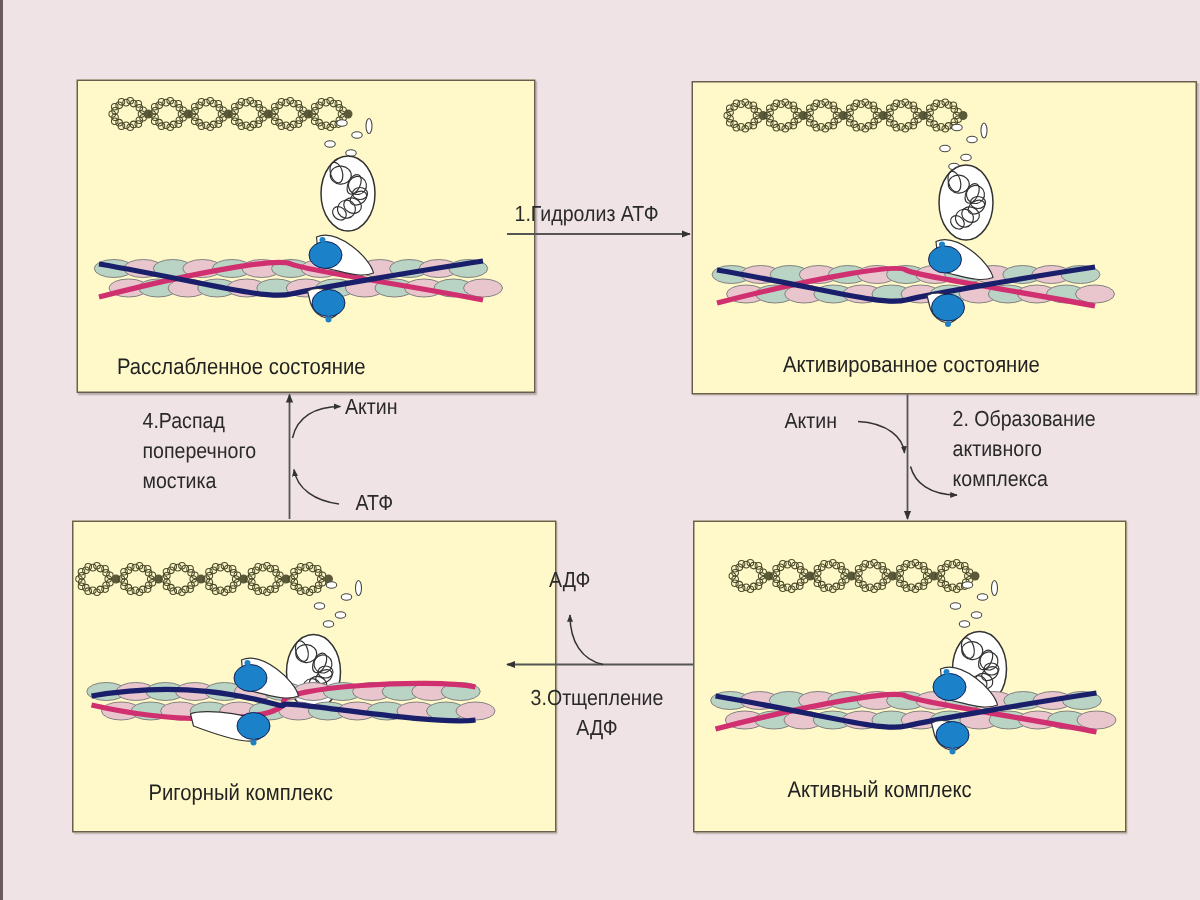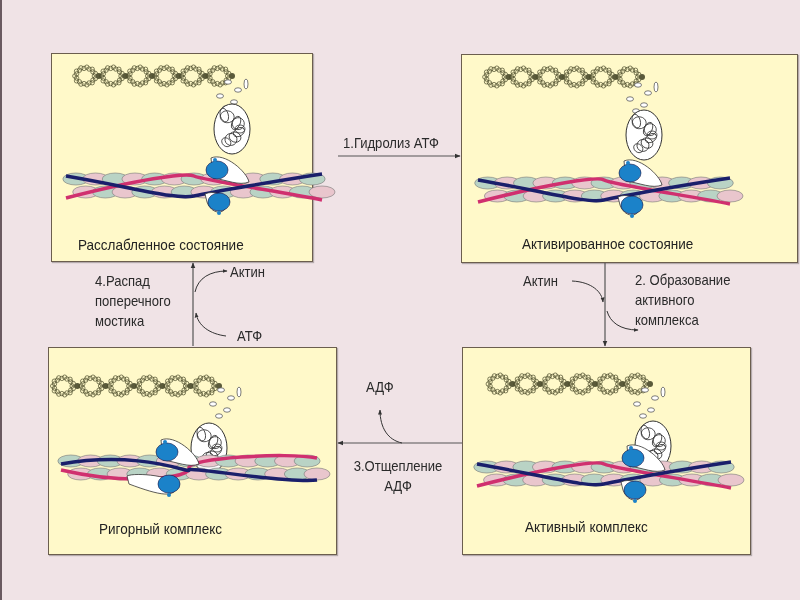--- a/index.html
+++ b/index.html
@@ -22,21 +22,21 @@
   }
   .note { position: absolute; font-size: 14.5px; color: #2a2a2a; line-height: 20px; white-space: nowrap; transform: scaleX(0.9); transform-origin: left top; }
   .note.center { text-align: center; transform-origin: center top; }
   svg.overlay { position: absolute; left: 0; top: 0; pointer-events: none; }
 </style>
 </head>
 <body>
 
 <div class="left-edge"></div>
 
-<div class="panel" style="left:51px; top:53px; width:262px; height:209px;">
+<div class="panel" style="left:51px; top:53px; width:306px; height:209px;">
   <svg class="illus" width="287" height="209">
       <g>
         <circle cx="42.333333333333336" cy="22" r="2.2" fill="none" stroke="#4a4a2a" stroke-width="0.7"></circle>
         <circle cx="43.408009556285556" cy="24.51446306980976" r="2.2" fill="none" stroke="#4a4a2a" stroke-width="0.7"></circle>
         <circle cx="40.904615128813965" cy="26.13590225353532" r="2.2" fill="none" stroke="#4a4a2a" stroke-width="0.7"></circle>
         <circle cx="40.20937103975883" cy="28.745064951111754" r="2.2" fill="none" stroke="#4a4a2a" stroke-width="0.7"></circle>
         <circle cx="37.072068450350315" cy="28.958684764462063" r="2.2" fill="none" stroke="#4a4a2a" stroke-width="0.7"></circle>
         <circle cx="34.82763913520283" cy="30.834156368787323" r="2.2" fill="none" stroke="#4a4a2a" stroke-width="0.7"></circle>
         <circle cx="32.05249978887377" cy="29.572134030389137" r="2.2" fill="none" stroke="#4a4a2a" stroke-width="0.7"></circle>
         <circle cx="28.971475696813528" cy="30.11846555853908" r="2.2" fill="none" stroke="#4a4a2a" stroke-width="0.7"></circle>
@@ -426,21 +426,21 @@
         <ellipse cx="168" cy="118" rx="11" ry="9" fill="#1b82c9" stroke="#114" stroke-width="0.6"></ellipse>
         <circle cx="166" cy="108" r="2" fill="#1b82c9"></circle>
         <path d="M156,142 C164,138 178,142 178,152 C176,164 162,162 158,150 Z" fill="#fff" stroke="#333" stroke-width="0.8"></path>
         <ellipse cx="170" cy="150" rx="11" ry="9" fill="#1b82c9" stroke="#114" stroke-width="0.6"></ellipse>
         <circle cx="170" cy="161" r="2" fill="#1b82c9"></circle>
       </g>
     </svg>
   <div class="panel-label" style="left:60px; top:180px;">Активированное состояние</div>
 </div>
 
-<div class="panel" style="left:48px; top:347px; width:289px; height:208px;">
+<div class="panel" style="left:48px; top:347px; width:323px; height:208px;">
   <svg class="illus" width="289" height="208">
       <g>
         <circle cx="23.166666666666664" cy="38" r="2.2" fill="none" stroke="#4a4a2a" stroke-width="0.7"></circle>
         <circle cx="24.24134288961889" cy="40.51446306980976" r="2.2" fill="none" stroke="#4a4a2a" stroke-width="0.7"></circle>
         <circle cx="21.737948462147298" cy="42.13590225353532" r="2.2" fill="none" stroke="#4a4a2a" stroke-width="0.7"></circle>
         <circle cx="21.04270437309216" cy="44.74506495111176" r="2.2" fill="none" stroke="#4a4a2a" stroke-width="0.7"></circle>
         <circle cx="17.905401783683644" cy="44.95868476446206" r="2.2" fill="none" stroke="#4a4a2a" stroke-width="0.7"></circle>
         <circle cx="15.660972468536162" cy="46.83415636878732" r="2.2" fill="none" stroke="#4a4a2a" stroke-width="0.7"></circle>
         <circle cx="12.885833122207101" cy="45.57213403038914" r="2.2" fill="none" stroke="#4a4a2a" stroke-width="0.7"></circle>
         <circle cx="9.80480903014686" cy="46.11846555853908" r="2.2" fill="none" stroke="#4a4a2a" stroke-width="0.7"></circle>

